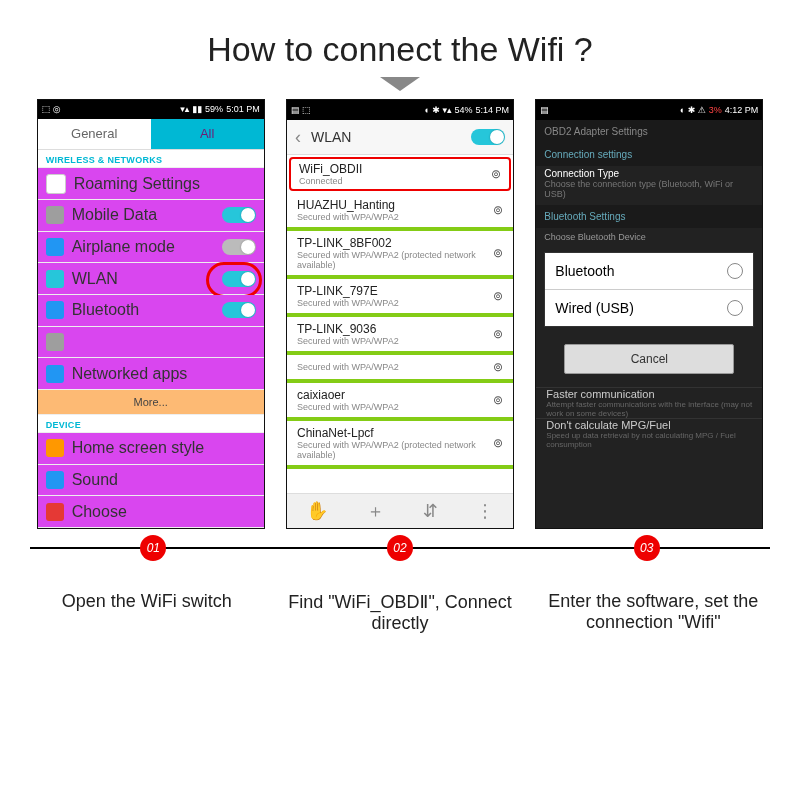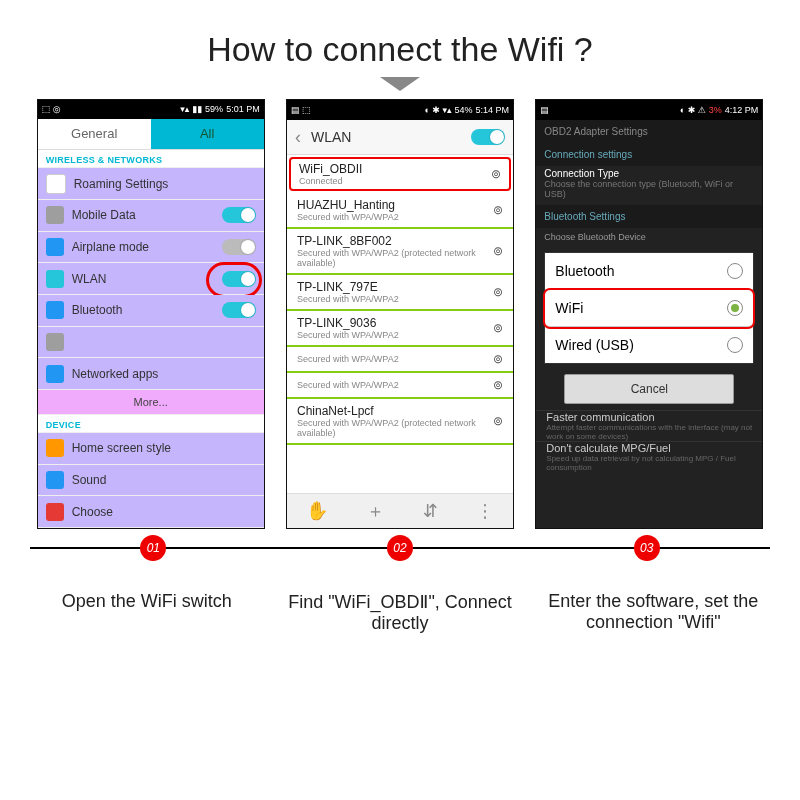--- a/index.html
+++ b/index.html
@@ -5,54 +5,54 @@
 html,body{margin:0;padding:0;font-family:-apple-system,Helvetica,Arial,sans-serif;background:#fff;color:#222}
 .canvas{width:800px;height:800px;position:relative;overflow:hidden;background:#fff}
 .title{font-size:34px;font-weight:500;text-align:center;padding:30px 0 8px}
 .arrow-down{width:0;height:0;border-left:20px solid transparent;border-right:20px solid transparent;border-top:14px solid #888;margin:0 auto 8px}
 .shots{display:flex;justify-content:space-around;padding:0 30px;gap:8px}
 .phone{width:228px;height:430px;background:#fff;border:1px solid #111;box-sizing:border-box;overflow:hidden;position:relative;display:flex;flex-direction:column}
 .statusbar{height:20px;background:#000;color:#fff;font-size:9px;display:flex;align-items:center;padding:0 4px;justify-content:space-between}
 .sb-right{display:flex;gap:3px;align-items:center}
 .tabs1{display:flex;height:34px;font-size:13px}
 .tab1{flex:1;display:flex;align-items:center;justify-content:center;color:#666;background:#fff;border-bottom:1px solid #ddd}
-.tab1.active{background:#00b8d4;color:#14532d}
+.tab1.active{background:#00b8d4;color:#701a75}
 .section-h{font-size:9px;color:#00b8d4;font-weight:700;padding:5px 8px 2px;letter-spacing:.3px;border-bottom:1px solid #eee}
-.row{display:flex;align-items:center;height:33px;padding:0 8px;border-bottom:1px solid #eee;font-size:12px;color:#333;position:relative;background:#c4b5fd}
+.row{display:flex;align-items:center;height:33px;padding:0 8px;border-bottom:1px solid #eee;font-size:16px;color:#333;position:relative;background:#d946ef}
 .row .ico{width:18px;height:18px;margin-right:8px;border-radius:3px;flex:none}
 .row .lbl{flex:1}
 .toggle{width:34px;height:16px;border-radius:9px;background:#ccc;position:relative;flex:none}
 .toggle::after{content:"";position:absolute;width:14px;height:14px;border-radius:50%;background:#fff;top:1px;left:1px;box-shadow:0 0 2px rgba(0,0,0,.3)}
 .toggle.on{background:#26c6da}
 .toggle.on::after{left:auto;right:1px}
 .toggle.off-grey{background:#bbb}
 .toggle.off-grey::after{left:auto;right:1px}
 .circle-hl{position:absolute;border:3px solid #e00;border-radius:18px}
-.more{text-align:center;font-size:11px;color:#444;padding:6px 0;border-bottom:1px solid #eee;background:#f0abfc}
+.more{text-align:center;font-size:11px;color:#444;padding:6px 0;border-bottom:1px solid #eee;background:#fdba74}
 .hdr2{height:34px;display:flex;align-items:center;padding:0 8px;background:#f7f7f7;border-bottom:1px solid #ddd;font-size:14px;color:#333}
 .hdr2 .back{font-size:18px;color:#888;padding-right:10px}
 .hdr2 .sp{flex:1}
-.wifi-row{padding:5px 10px;border-bottom:2px solid #84cc16;background:#fff;display:flex;align-items:center}
+.wifi-row{padding:5px 10px;border-bottom:4px solid #84cc16;background:#fff;display:flex;align-items:center}
 .wifi-row .meta{flex:1}
 .wifi-row .n{font-size:12px;color:#222}
 .wifi-row .s{font-size:9px;color:#888}
 .wifi-ic{font-size:12px;color:#555;flex:none}
 .wifi-hl{border:2px solid #e00;border-radius:4px;margin:2px;padding:3px 8px}
 .bbar{height:34px;background:#f0f0f0;border-top:1px solid #ddd;display:flex;align-items:center;justify-content:space-around;color:#888;font-size:18px}
 .dark-bg{background:#222;color:#aaa;flex:1;display:flex;flex-direction:column;font-size:10px}
 .dark-h{padding:6px 8px;color:#888;font-size:10px;background:#1a1a1a}
 .dark-t{color:#fff;font-size:10px;padding:2px 8px 0}
 .dark-s{padding:0 8px 6px;font-size:9px;color:#777}
 .white-list{background:#fff;margin:4px 8px;border:1px solid #333}
 .wl-row{display:flex;align-items:center;justify-content:space-between;padding:10px 10px;font-size:14px;color:#000;border-bottom:1px solid #ccc}
 .wl-row:last-child{border-bottom:none}
 .radio{width:14px;height:14px;border:1px solid #888;border-radius:50%;position:relative}
 .radio.sel::after{content:"";position:absolute;width:8px;height:8px;background:#7cb342;border-radius:50%;top:3px;left:3px}
 .wl-hl{outline:2px solid #e00;border-radius:5px}
-.cancel-btn{background:#ddd;color:#333;text-align:center;font-size:12px;padding:7px 0;margin:6px 28px;border:1px solid #999;border-radius:2px}
+.cancel-btn{background:#ddd;color:#333;text-align:center;font-size:12px;padding:7px 0;margin:13px 28px;border:1px solid #999;border-radius:2px}
 .dk-item{padding:0 10px;border-top:1px solid #333}
 .dk-item .t{color:#ccc;font-size:11px}
 .dk-item .d{color:#666;font-size:8px}
 .hr{height:2px;background:#000;margin:18px 30px 0}
 .badges{display:flex;justify-content:space-around;margin-top:-14px;padding:0 30px}
 .badge{width:26px;height:26px;border-radius:50%;background:#e00;color:#fff;font-size:12px;font-weight:400;display:flex;align-items:center;justify-content:center;font-style:italic}
 .captions{display:flex;justify-content:center;padding:30px 20px 0;text-align:center;font-size:18px;color:#222}
 .captions>div{flex:1;padding:0 8px}
 .ico.blue{background:#2196f3}.ico.grey{background:#9e9e9e}.ico.cyan{background:#26c6da}
 .ico.nav{background:#fff;border:1px solid #ccc}
@@ -184,20 +184,21 @@
             <span class="wifi-ic">⊚</span>
           </div>
         <div class="wifi-row">
             <div class="meta">
               <div class="s">Secured with WPA/WPA2</div>
             </div>
             <span class="wifi-ic">⊚</span>
           </div>
         <div class="wifi-row">
             <div class="meta">
+              <div class="n">caixiaoer</div>
               <div class="s">Secured with WPA/WPA2</div>
             </div>
             <span class="wifi-ic">⊚</span>
           </div>
         <div class="wifi-row">
             <div class="meta">
               <div class="n">ChinaNet-Lpcf</div>
               <div class="s">Secured with WPA/WPA2 (protected network available)</div>
             </div>
             <span class="wifi-ic">⊚</span>
@@ -226,24 +227,20 @@
         <div class="dark-t">Connection Type</div>
         <div class="dark-s">Choose the connection type (Bluetooth, WiFi or USB)</div>
         <div class="dark-h" style="color:#6ab">Bluetooth Settings</div>
         <div class="dark-s" style="color:#999;padding-top:4px">Choose Bluetooth Device</div>
 
         <div class="white-list">
           <div class="wl-row">
               <span>Bluetooth</span>
               <span class="radio"></span>
             </div>
-          <div class="wl-row wl-hl">
-              <span>WiFi</span>
-              <span class="radio sel"></span>
-            </div>
           <div class="wl-row">
               <span>Wired (USB)</span>
               <span class="radio"></span>
             </div>
         </div>
         <div class="cancel-btn">Cancel</div>
 
         <div class="dk-item">
             <div class="t">Faster communication</div>
             <div class="d">Attempt faster communications with the interface (may not work on some devices)</div>

